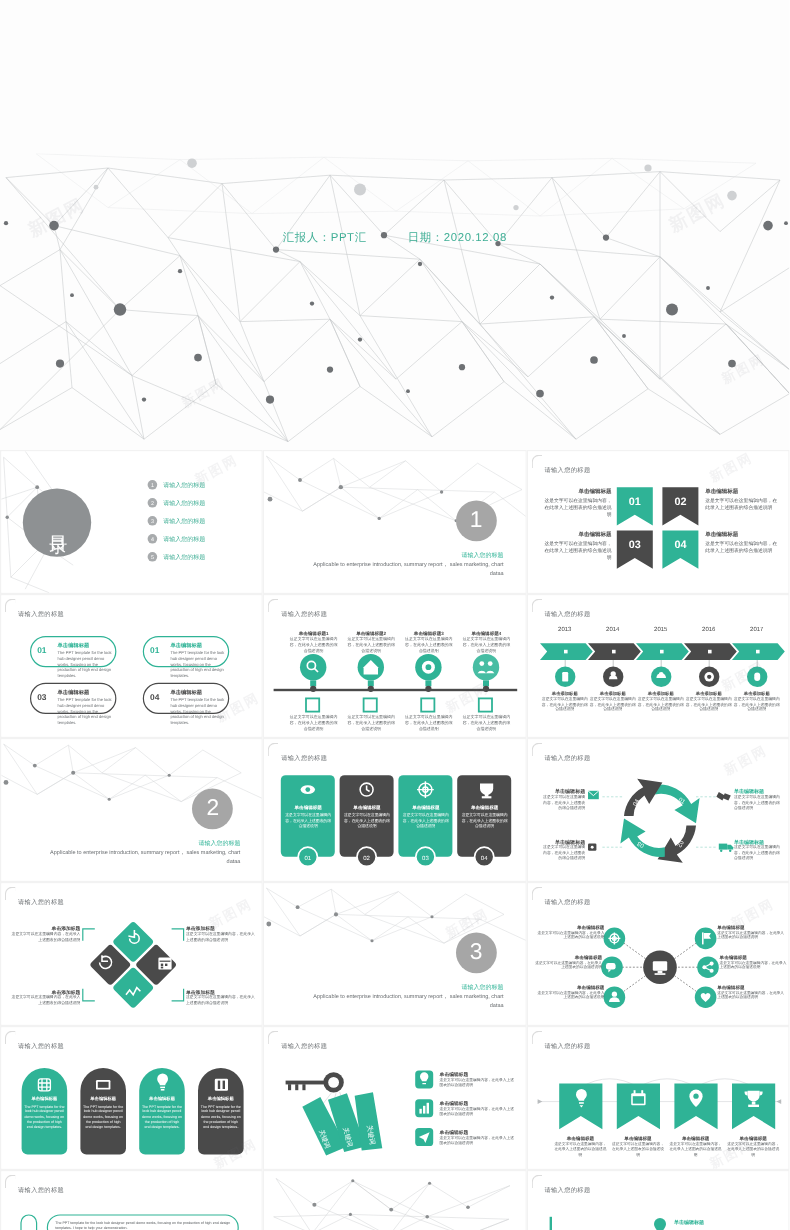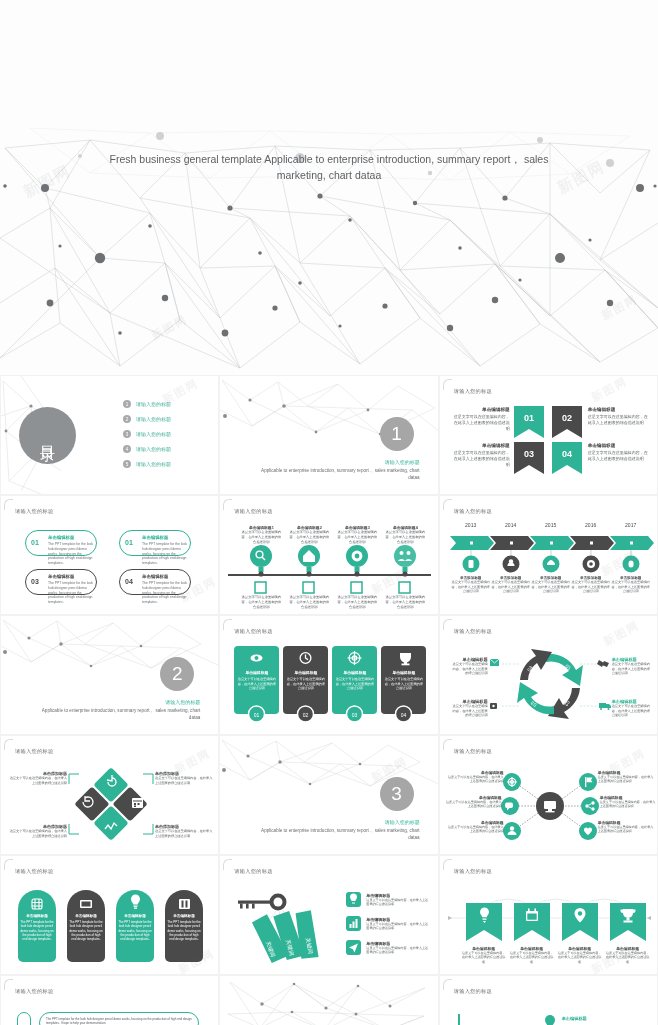--- a/index.html
+++ b/index.html
@@ -138,22 +138,26 @@
         <circle cx="160" cy="8" r="4"></circle>
           <circle cx="300" cy="30" r="5"></circle>
         <circle cx="540" cy="12" r="3"></circle>
           <circle cx="610" cy="35" r="4"></circle>
         <circle cx="430" cy="45" r="2.2"></circle>
           <circle cx="80" cy="28" r="2"></circle>
       </g>
     </svg>
 
 
-    <div class="hero-sub">Fresh business general template Applicable to enterprise introduction, summary report， sales marketing, chart dataa</div>
-
+
+    <div class="hero-meta">
+      <span>汇报人：PPT汇</span>
+      <span class="gap"></span>
+      <span>日期：2020.12.08</span>
+    </div>
 
     <div class="wm" style="left:22px; top:172px;">新图网</div>
     <div class="wm" style="left:556px; top:168px;">新图网</div>
     <div class="wm sm" style="left:600px; top:300px;">新图网</div>
     <div class="wm sm" style="left:150px; top:320px;">新图网</div>
   </div>
 
   <div class="grid">
 
     <div class="slide">

